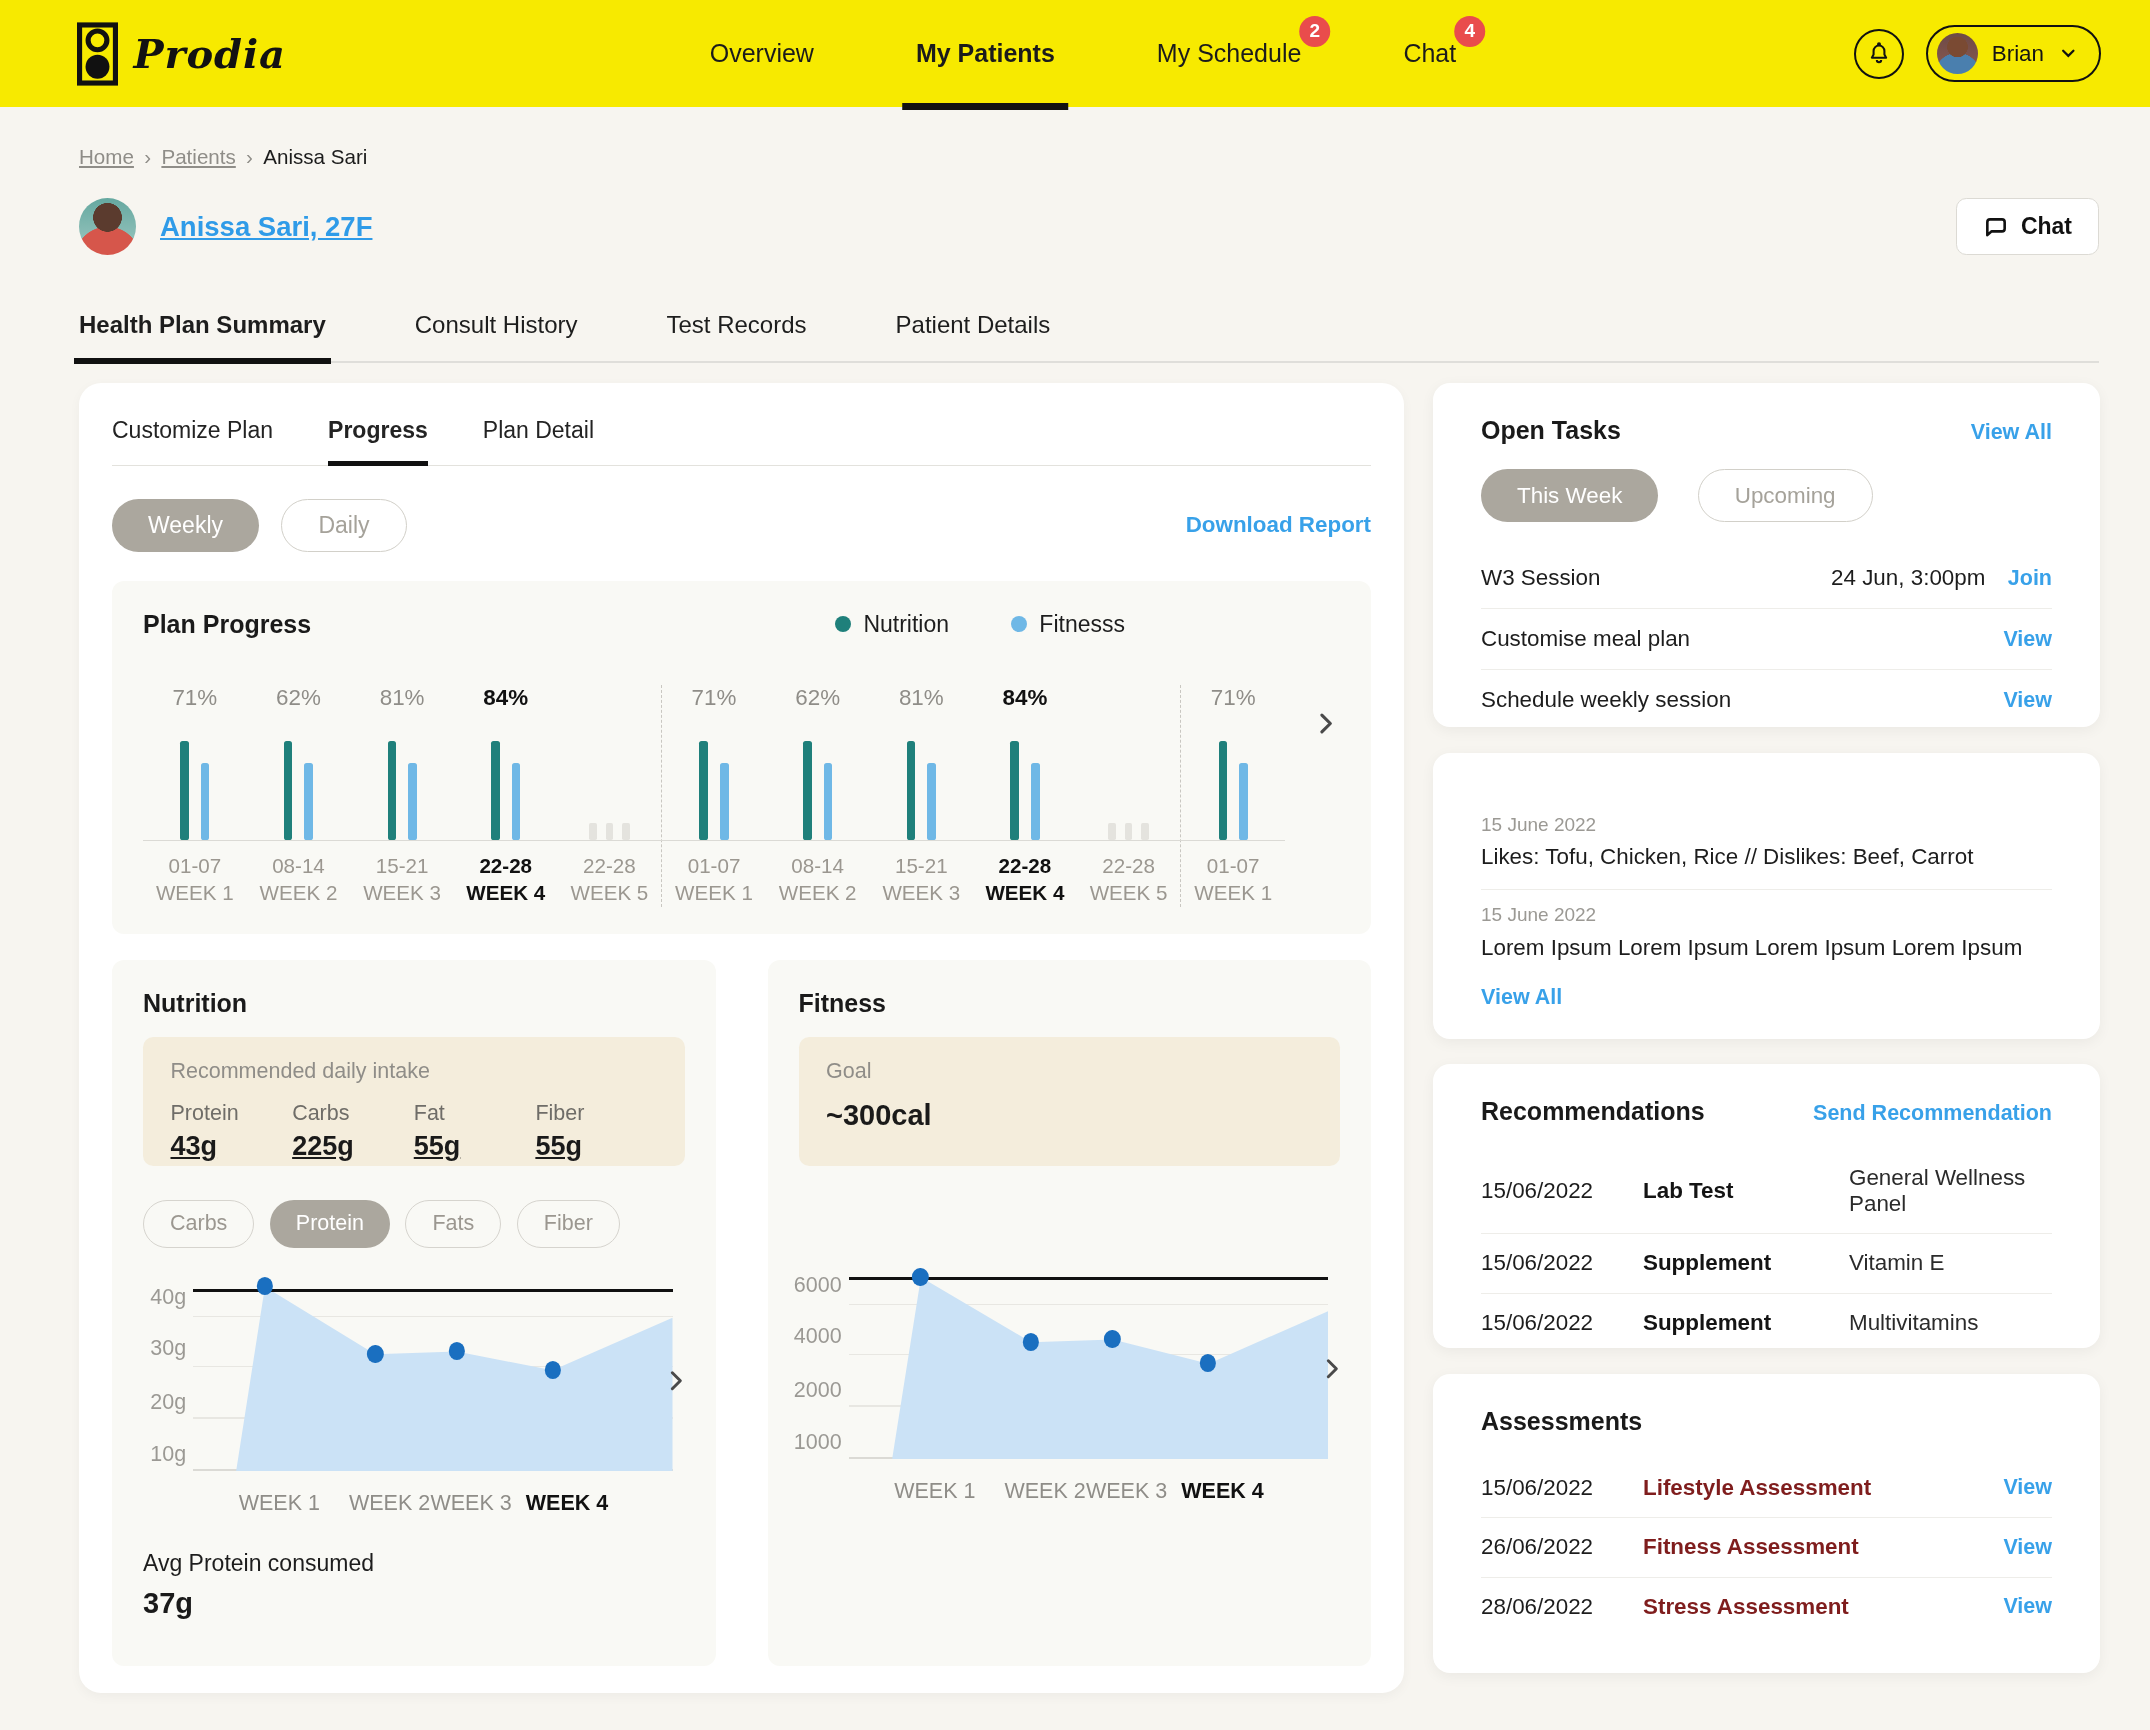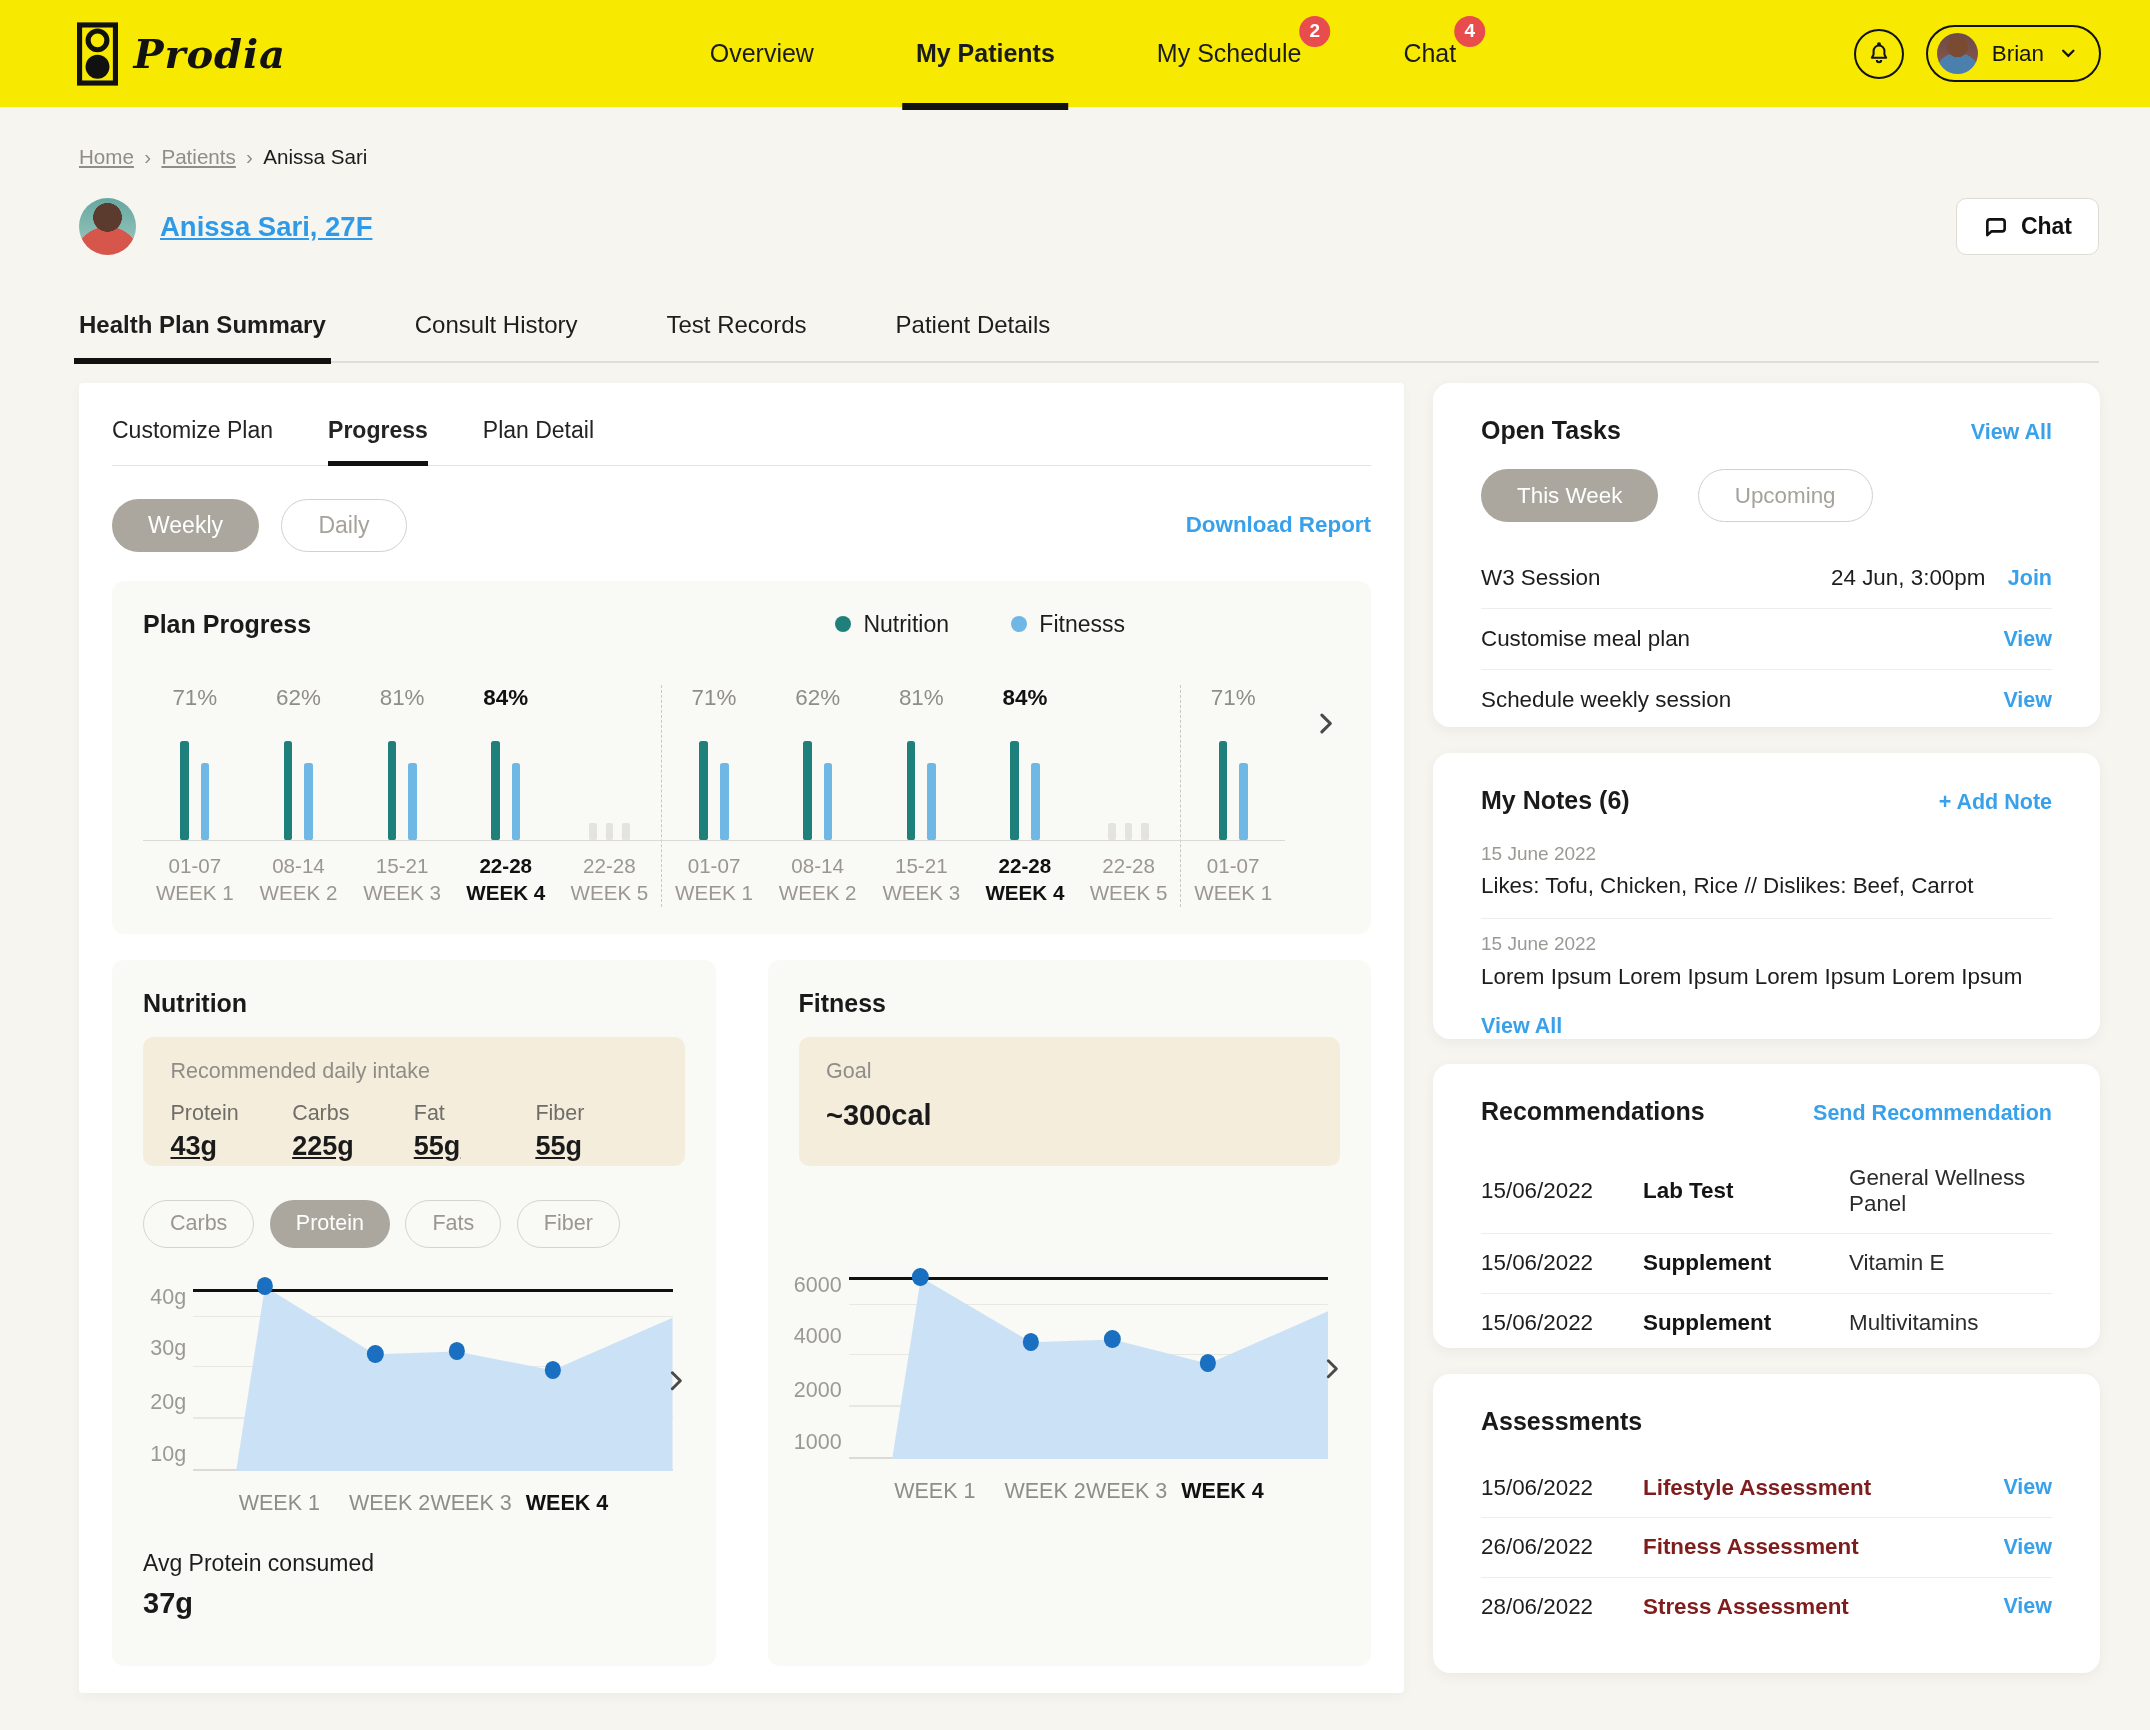--- a/index.html
+++ b/index.html
@@ -42,21 +42,21 @@
   .patient-name { font-size:27.5px; font-weight:700; color:#2F9BE8; text-decoration:underline; cursor:pointer; }
   .chat-btn { margin-left:auto; display:flex; align-items:center; gap:12px; background:#fff; border:1.7px solid #DCDAD4; border-radius:10.3px; height:57px; padding:0 26px; font-size:23px; font-weight:700; color:#111; cursor:pointer; }
 
   
   .page-tabs { position:absolute; top:311px; left:79px; width:2020px; display:flex; gap:89px; border-bottom:2.6px solid #DFDEDA; }
   .ptab { position:relative; font-size:24px; color:#1d1d1d; padding-bottom:22.4px; cursor:pointer; }
   .ptab.active { font-weight:700; }
   .ptab.active::after { content:""; position:absolute; left:-5.2px; right:-5.2px; bottom:-2.6px; height:6px; background:#111; }
 
   
-  .main-card { position:absolute; left:79px; top:383px; width:1325px; height:1310px; background:#fff; border-radius:4px; box-shadow:0 3.4px 12px rgba(0,0,0,0.04); padding:34px 33px 0 33px; }
+  .main-card { position:absolute; left:79px; top:383px; width:1325px; height:1310px; background:#fff; border-radius:22px; box-shadow:0 3.4px 12px rgba(0,0,0,0.04); padding:34px 33px 0 33px; }
   .plan-tabs { display:flex; gap:55px; border-bottom:1.7px solid #E3E2DD; }
   .plan-tab { position:relative; font-size:23px; color:#232323; padding-bottom:20.6px; cursor:pointer; }
   .plan-tab.active { font-weight:700; }
   .plan-tab.active::after { content:""; position:absolute; left:0; right:0; bottom:-1.7px; height:5.2px; background:#111; }
   .controls-row { margin-top:33px; display:flex; align-items:center; }
   .pill { height:53px; border-radius:27px; padding:0 36px; display:flex; align-items:center; font-size:23px; cursor:pointer; }
   .pill + .pill { margin-left:22.4px; }
   .pill.on { background:#ABA79E; color:#fff; border:none; }
   .pill.off { background:transparent; color:#A5A29A; border:1.7px solid #D2D0C9; }
   .link { color:#38A1E9; font-weight:700; cursor:pointer; }
@@ -528,24 +528,20 @@
           <span class="task-action link">View</span>
         </div>
         <div class="task-row">
           <span class="task-name">Schedule weekly session</span>
           <span class="task-action link">View</span>
         </div>
       </div>
   </div>
 
   <div class="side-card card-notes">
-    <div class="card-head">
-      <span class="card-title">My Notes (6)</span>
-      <span class="card-action link">+ Add Note</span>
-    </div>
     <div class="notes-list" id="notes-list">
         <div class="note-item">
           <div class="note-date">15 June 2022</div>
           <div class="note-text">Likes: Tofu, Chicken, Rice // Dislikes: Beef, Carrot</div>
         </div>
         <div class="note-item">
           <div class="note-date">15 June 2022</div>
           <div class="note-text">Lorem Ipsum Lorem Ipsum Lorem Ipsum Lorem Ipsum</div>
         </div>
       </div>

